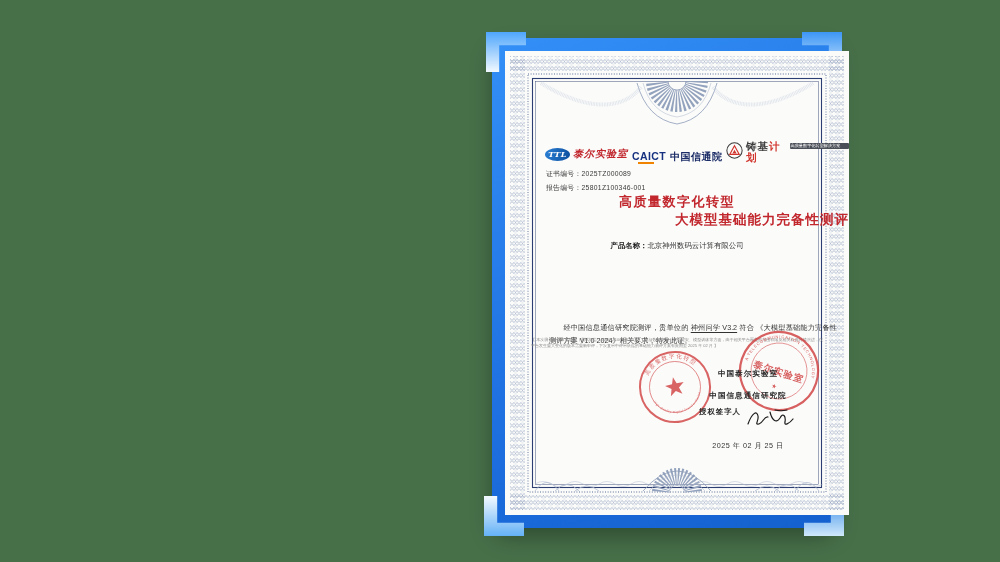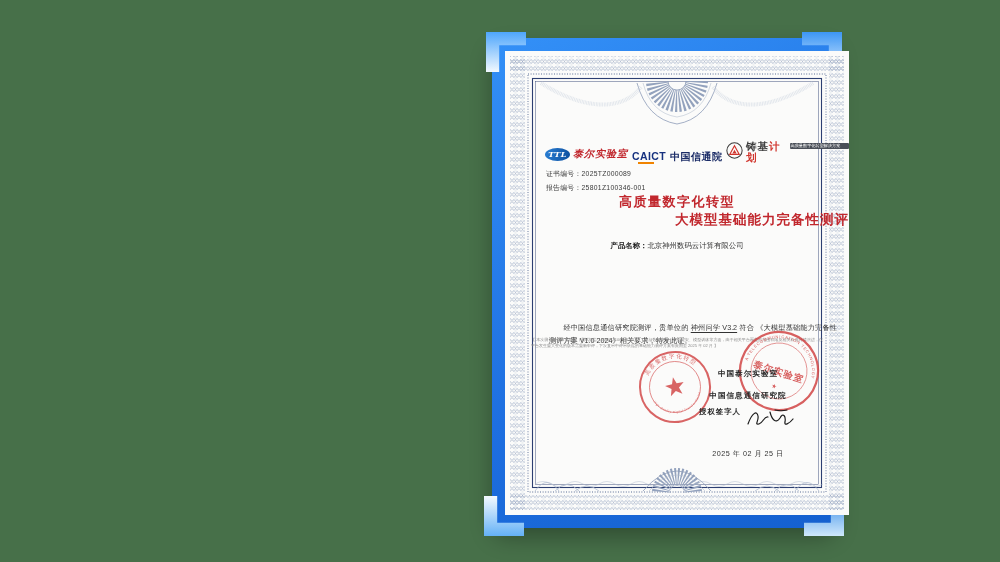--- a/index.html
+++ b/index.html
@@ -63,21 +63,21 @@
   .fine-wrap{position:absolute;left:26px;top:286px;width:292px;height:16px;overflow:visible;}
   .fine{display:block;width:584px;font-size:8px;color:#8a8a8a;line-height:11px;text-align:justify;
         transform:scale(.5);transform-origin:0 0;}
 
   
   .issuer-col{position:absolute;left:178px;top:312px;width:130px;text-align:center;}
   .issuer-line{font-size:7.6px;font-weight:bold;color:#2b2b2b;letter-spacing:1px;height:22px;line-height:22px;}
   .signer-row{display:flex;justify-content:center;gap:4px;height:22px;}
   .signer-label{font-size:7.4px;font-weight:bold;color:#2b2b2b;letter-spacing:1px;}
   .sig-svg{width:52px;height:24px;}
-  .date-line{font-size:7.2px;color:#333;letter-spacing:.5px;margin-top:20px;}
+  .date-line{font-size:7.2px;color:#333;letter-spacing:.5px;margin-top:12px;}
 </style>
 </head>
 <body>
 
 <div class="stage">
   <div class="frame">
     <div class="corner tl"></div>
     <div class="corner tr"></div>
     <div class="corner bl"></div>
     <div class="corner br"></div>

